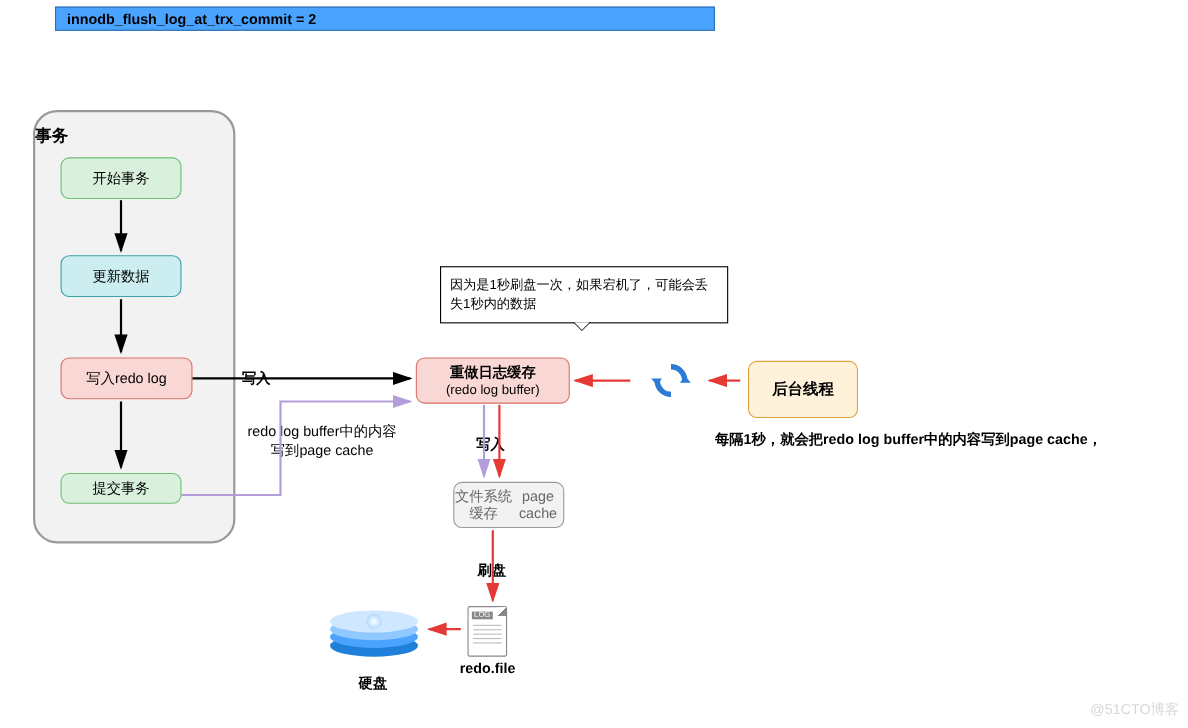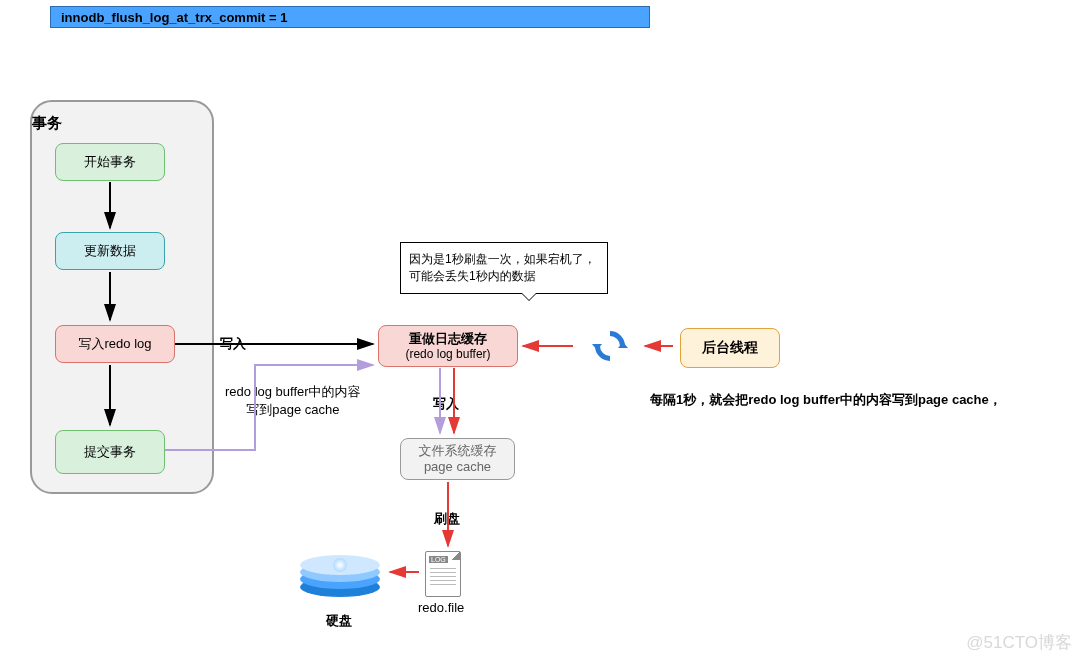--- a/index.html
+++ b/index.html
@@ -9,58 +9,58 @@
 .node{position:absolute;border-radius:8px;border:1px solid;text-align:center;display:flex;align-items:center;justify-content:center;font-size:13px;box-sizing:border-box}
 .n-green{background:#d9f0dd;border-color:#6fbf73}
 .n-cyan{background:#cceef0;border-color:#3aa3a8}
 .n-red{background:#f8d7d5;border-color:#d9736b}
 .n-orange{background:#fff2da;border-color:#e2a23b}
 .n-gray{background:#f2f2f2;border-color:#999;color:#666}
 .callout{position:absolute;background:#fff;border:1px solid #000;padding:8px;font-size:12px;line-height:1.4;box-sizing:border-box}
 .callout::after{content:"";position:absolute;left:120px;bottom:-16px;border:8px solid transparent;border-top-color:#000}
 .callout::before{content:"";position:absolute;left:121px;bottom:-14px;border:7px solid transparent;border-top-color:#fff;z-index:1}
 .label{position:absolute;font-size:13px;font-weight:bold;text-align:center}
-.watermark{position:absolute;right:8px;bottom:8px;color:#d8d8d8;font-size:17px}
+.watermark{position:absolute;right:8px;bottom:8px;color:#d8d8d8;font-size:13px}
 svg{position:absolute;left:0;top:0;pointer-events:none}
 .sync-icon{position:absolute;width:40px;height:40px}
 .disk-stack{position:absolute}
 .disk{width:80px;height:20px;border-radius:50%;position:absolute}
 .file-icon{position:absolute;width:34px;height:44px;background:#fff;border:1px solid #888;border-radius:2px}
 .file-icon::before{content:"";position:absolute;right:0;top:0;width:8px;height:8px;background:linear-gradient(135deg,#fff 50%,#888 50%)}
 .file-lines{position:absolute;left:4px;top:16px;right:4px}
 .file-lines div{height:1px;background:#bbb;margin-bottom:3px}
 .file-tag{position:absolute;left:3px;top:4px;background:#888;color:#fff;font-size:7px;padding:0 2px}
 </style>
 </head>
 <body>
 
-<div class="banner">innodb_flush_log_at_trx_commit = 1</div>
+<div class="banner">innodb_flush_log_at_trx_commit = 2</div>
 
 <div class="tx-container">
   <div class="tx-title">事务</div>
 </div>
 
 <div class="node n-green" style="left:55px;top:143px;width:110px;height:38px">开始事务</div>
 <div class="node n-cyan" style="left:55px;top:232px;width:110px;height:38px">更新数据</div>
 <div class="node n-red" style="left:55px;top:325px;width:120px;height:38px">写入redo log</div>
-<div class="node n-green" style="left:55px;top:430px;width:110px;height:44px">提交事务</div>
+<div class="node n-green" style="left:55px;top:430px;width:110px;height:28px">提交事务</div>
 
 <div class="node n-red" style="left:378px;top:325px;width:140px;height:42px;flex-direction:column;line-height:1.2">
   <div style="font-weight:bold">重做日志缓存</div>
   <div style="font-weight:normal;font-size:12px">(redo log buffer)</div>
 </div>
 
-<div class="node n-gray" style="left:400px;top:438px;width:115px;height:42px;flex-direction:column;line-height:1.2">
+<div class="node n-gray" style="left:412px;top:438px;width:101px;height:42px;flex-direction:row;line-height:1.2">
   <div>文件系统缓存</div>
   <div>page cache</div>
 </div>
 
-<div class="node n-orange" style="left:680px;top:328px;width:100px;height:40px;font-weight:bold;font-size:14px">后台线程</div>
+<div class="node n-orange" style="left:680px;top:328px;width:100px;height:52px;font-weight:bold;font-size:14px">后台线程</div>
 
-<div class="callout" style="left:400px;top:242px;width:208px">因为是1秒刷盘一次，如果宕机了，可能会丢失1秒内的数据</div>
+<div class="callout" style="left:400px;top:242px;width:262px">因为是1秒刷盘一次，如果宕机了，可能会丢失1秒内的数据</div>
 
 <div class="label" style="left:220px;top:335px">写入</div>
 <div class="label" style="left:225px;top:383px;font-weight:normal;line-height:1.4">
   <div>redo log buffer中的内容</div>
   <div>写到page cache</div>
 </div>
 <div class="label" style="left:433px;top:395px">写入</div>
 <div class="label" style="left:434px;top:510px">刷盘</div>
 <div class="label" style="left:650px;top:390px;font-size:13px;text-align:left;line-height:1.5">
   <div>每隔1秒，就会把redo log buffer中的内容写到page cache，</div>
@@ -87,21 +87,21 @@
 <div class="file-icon" style="left:425px;top:551px">
   <div class="file-tag">LOG</div>
   <div class="file-lines">
       <div></div>
       <div></div>
       <div></div>
       <div></div>
       <div></div>
     </div>
 </div>
-<div class="label" style="left:418px;top:600px;font-weight:normal">redo.file</div>
+<div class="label" style="left:418px;top:600px;font-weight:bold">redo.file</div>
 
 <svg width="1080" height="662">
 <defs>
 <marker id="ab" markerWidth="10" markerHeight="10" refX="8" refY="3" orient="auto">
         <path d="M0,0 L0,6 L9,3 z" fill="#000"></path>
       </marker>
 <marker id="ar" markerWidth="10" markerHeight="10" refX="8" refY="3" orient="auto">
         <path d="M0,0 L0,6 L9,3 z" fill="#e53935"></path>
       </marker>
 <marker id="ap" markerWidth="10" markerHeight="10" refX="8" refY="3" orient="auto">

